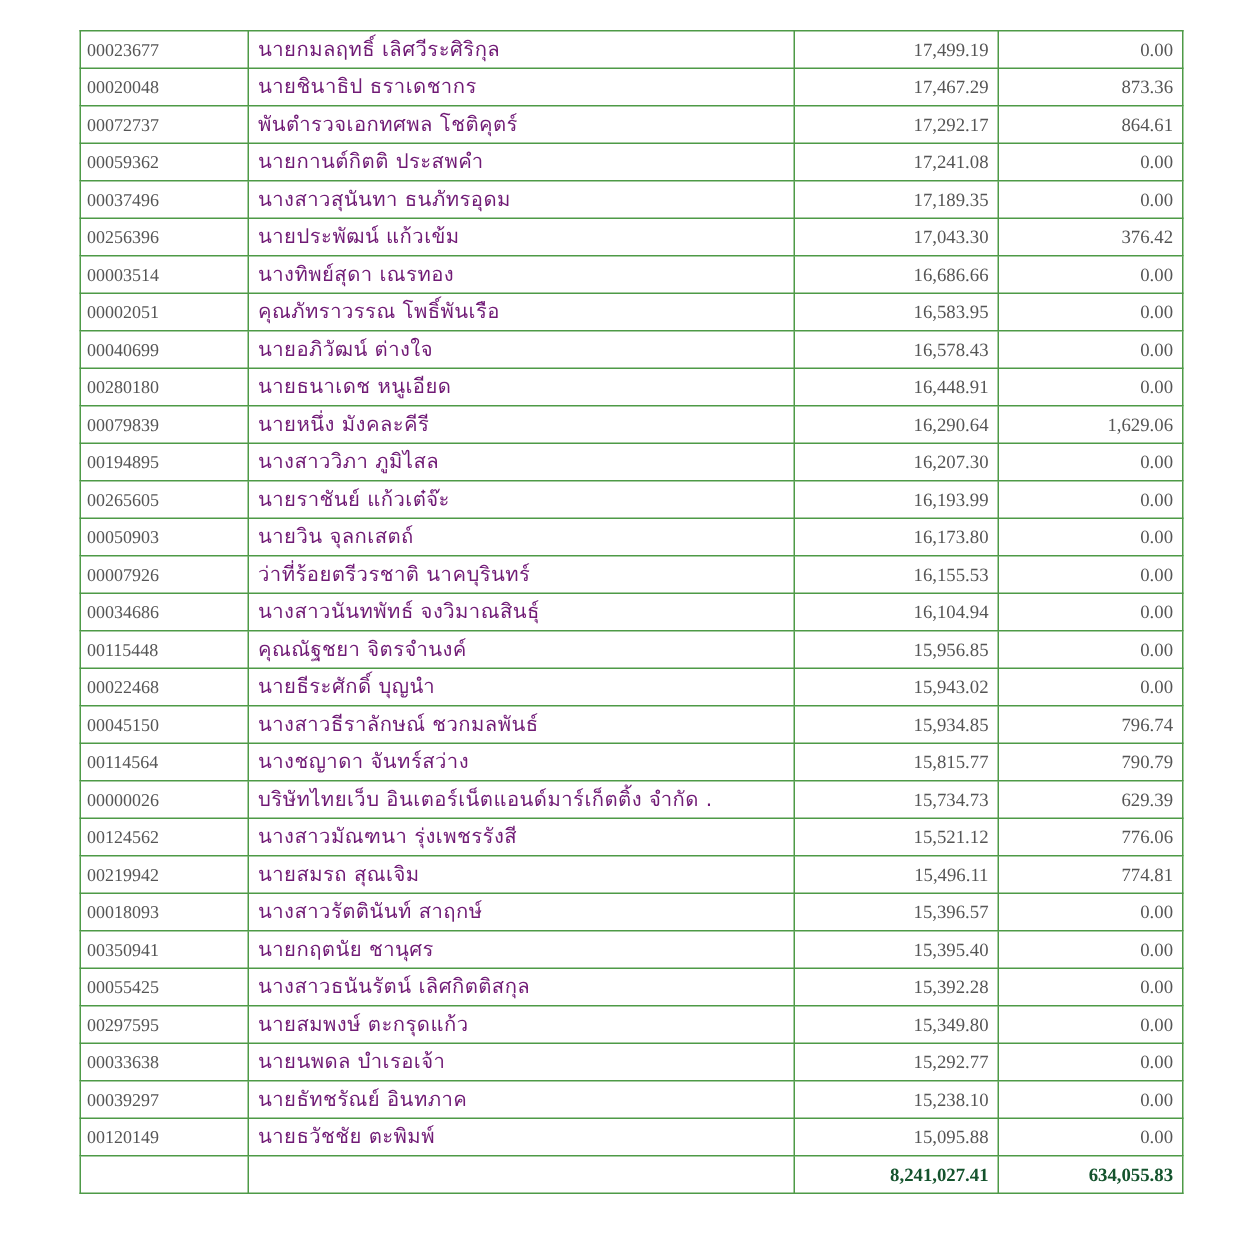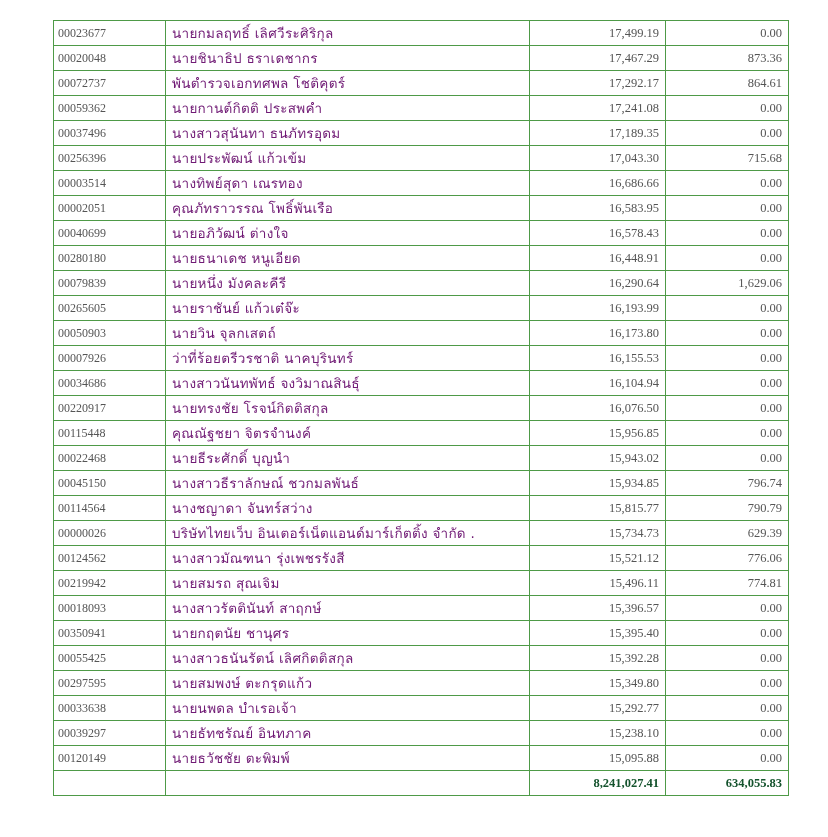--- a/index.html
+++ b/index.html
@@ -104,21 +104,21 @@
         <tr>
           <td class="id">00037496</td>
           <td class="name">นางสาวสุนันทา ธนภัทรอุดม</td>
           <td class="num">17,189.35</td>
           <td class="num">0.00</td>
         </tr>
         <tr>
           <td class="id">00256396</td>
           <td class="name">นายประพัฒน์ แก้วเข้ม</td>
           <td class="num">17,043.30</td>
-          <td class="num">715.68</td>
+          <td class="num">376.42</td>
         </tr>
         <tr>
           <td class="id">00003514</td>
           <td class="name">นางทิพย์สุดา เณรทอง</td>
           <td class="num">16,686.66</td>
           <td class="num">0.00</td>
         </tr>
         <tr>
           <td class="id">00002051</td>
           <td class="name">คุณภัทราวรรณ โพธิ์พันเรือ</td>
@@ -137,20 +137,26 @@
           <td class="num">16,448.91</td>
           <td class="num">0.00</td>
         </tr>
         <tr>
           <td class="id">00079839</td>
           <td class="name">นายหนึ่ง มังคละคีรี</td>
           <td class="num">16,290.64</td>
           <td class="num">1,629.06</td>
         </tr>
         <tr>
+          <td class="id">00194895</td>
+          <td class="name">นางสาววิภา ภูมิไสล</td>
+          <td class="num">16,207.30</td>
+          <td class="num">0.00</td>
+        </tr>
+        <tr>
           <td class="id">00265605</td>
           <td class="name">นายราชันย์ แก้วเต๋จ๊ะ</td>
           <td class="num">16,193.99</td>
           <td class="num">0.00</td>
         </tr>
         <tr>
           <td class="id">00050903</td>
           <td class="name">นายวิน จุลกเสตถ์</td>
           <td class="num">16,173.80</td>
           <td class="num">0.00</td>
@@ -158,26 +164,20 @@
         <tr>
           <td class="id">00007926</td>
           <td class="name">ว่าที่ร้อยตรีวรชาติ นาคบุรินทร์</td>
           <td class="num">16,155.53</td>
           <td class="num">0.00</td>
         </tr>
         <tr>
           <td class="id">00034686</td>
           <td class="name">นางสาวนันทพัทธ์ จงวิมาณสินธุ์</td>
           <td class="num">16,104.94</td>
-          <td class="num">0.00</td>
-        </tr>
-        <tr>
-          <td class="id">00220917</td>
-          <td class="name">นายทรงชัย โรจน์กิตติสกุล</td>
-          <td class="num">16,076.50</td>
           <td class="num">0.00</td>
         </tr>
         <tr>
           <td class="id">00115448</td>
           <td class="name">คุณณัฐชยา จิตรจำนงค์</td>
           <td class="num">15,956.85</td>
           <td class="num">0.00</td>
         </tr>
         <tr>
           <td class="id">00022468</td>

